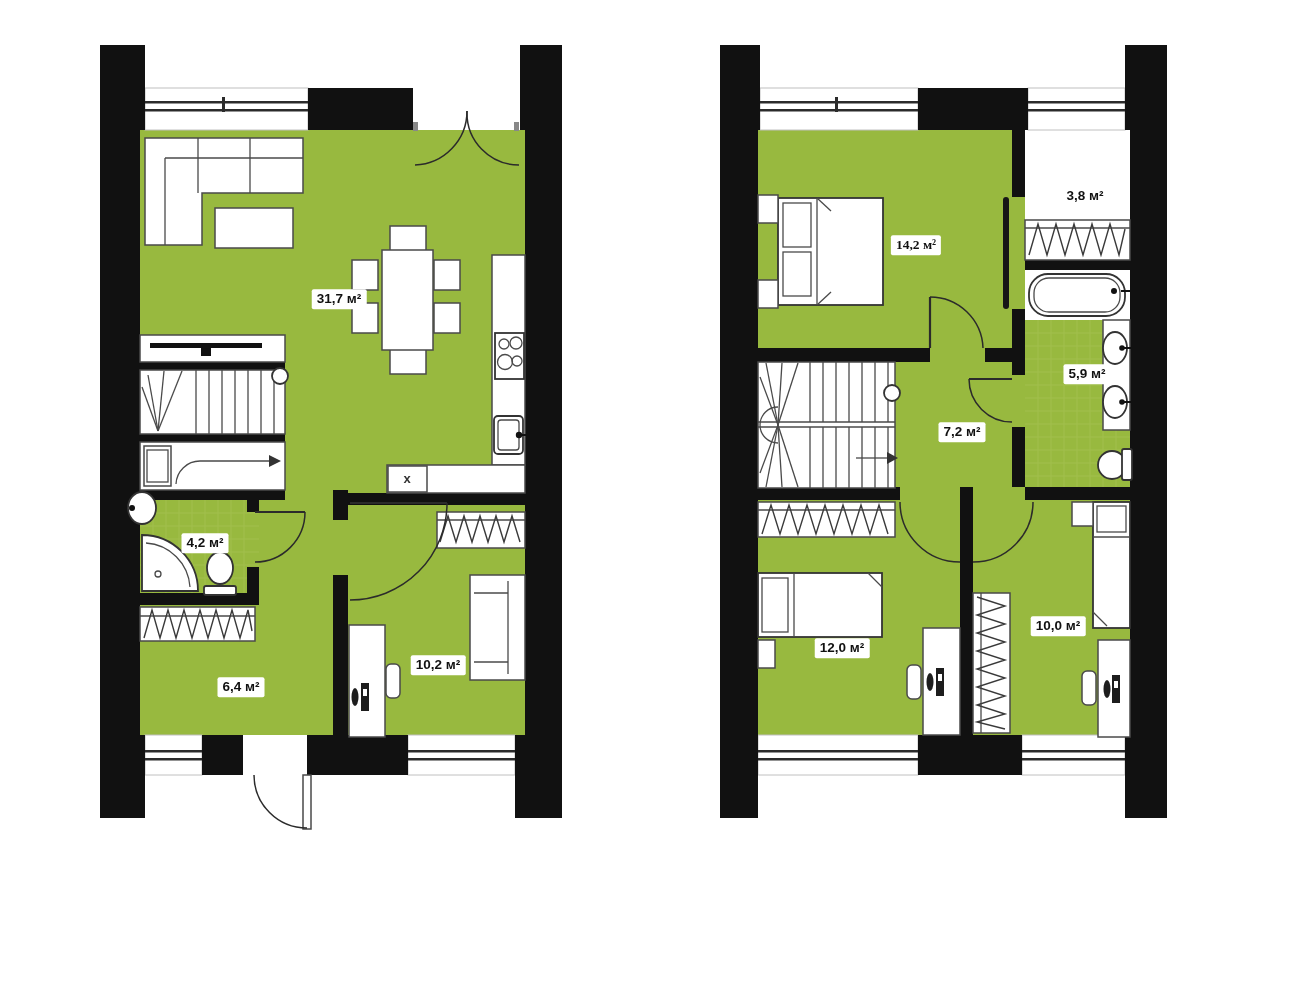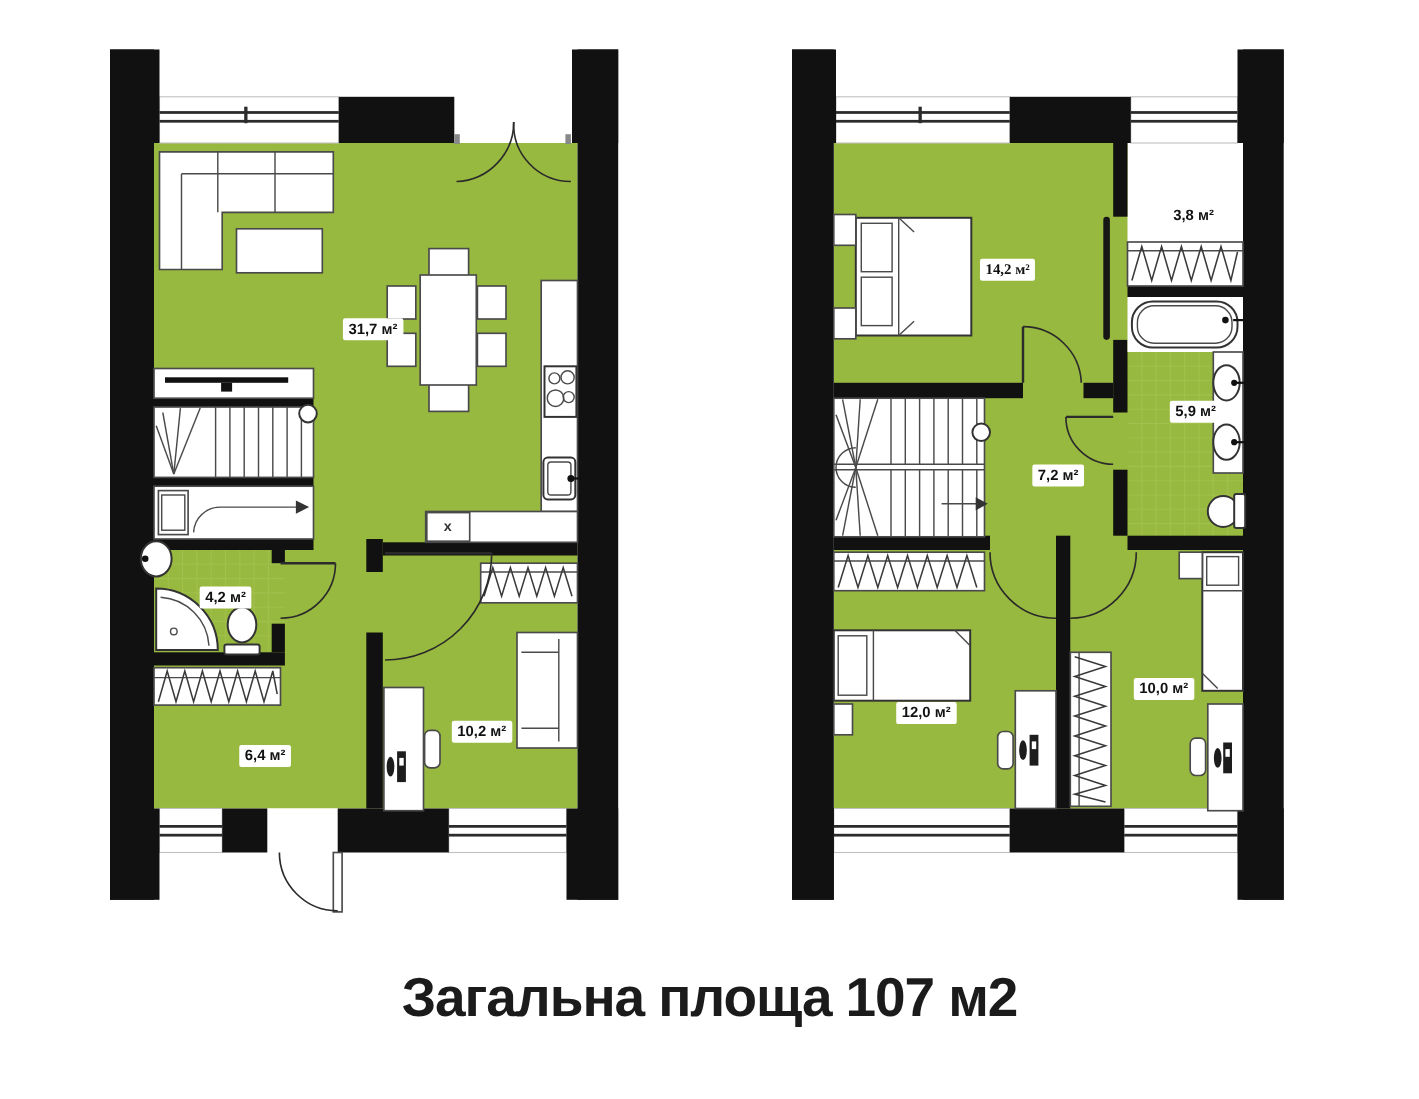--- a/index.html
+++ b/index.html
@@ -436,14 +436,13 @@
     </svg>
 
     <div class="room-label" style="left:196px;top:200px;font-family:Liberation Serif, serif;">14,2 м²</div>
     <div class="room-label" style="left:365px;top:151px;">3,8 м²</div>
     <div class="room-label" style="left:367px;top:329px;">5,9 м²</div>
     <div class="room-label" style="left:242px;top:387px;">7,2 м²</div>
     <div class="room-label" style="left:122px;top:603px;">12,0 м²</div>
     <div class="room-label" style="left:338px;top:581px;">10,0 м²</div>
   </div>
 
-  <div id="title">Загальна площа 107 м2</div>
 </div>
 
 </body></html>

